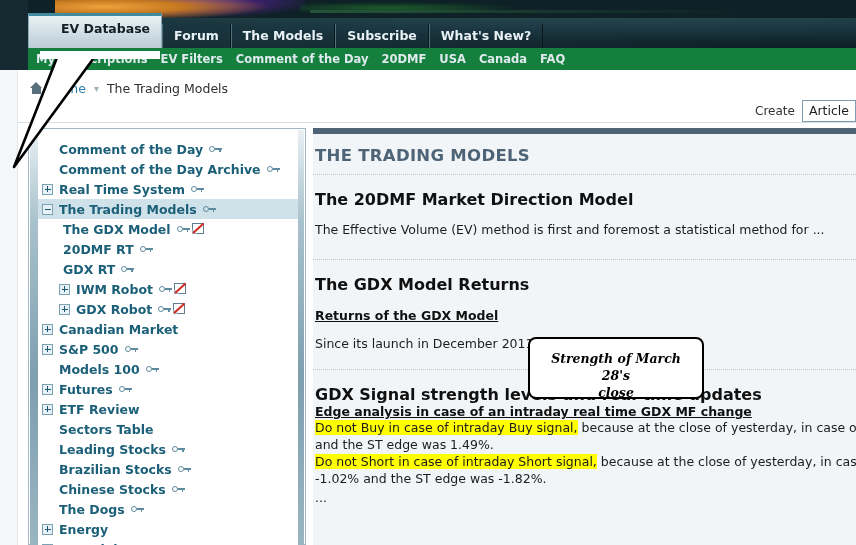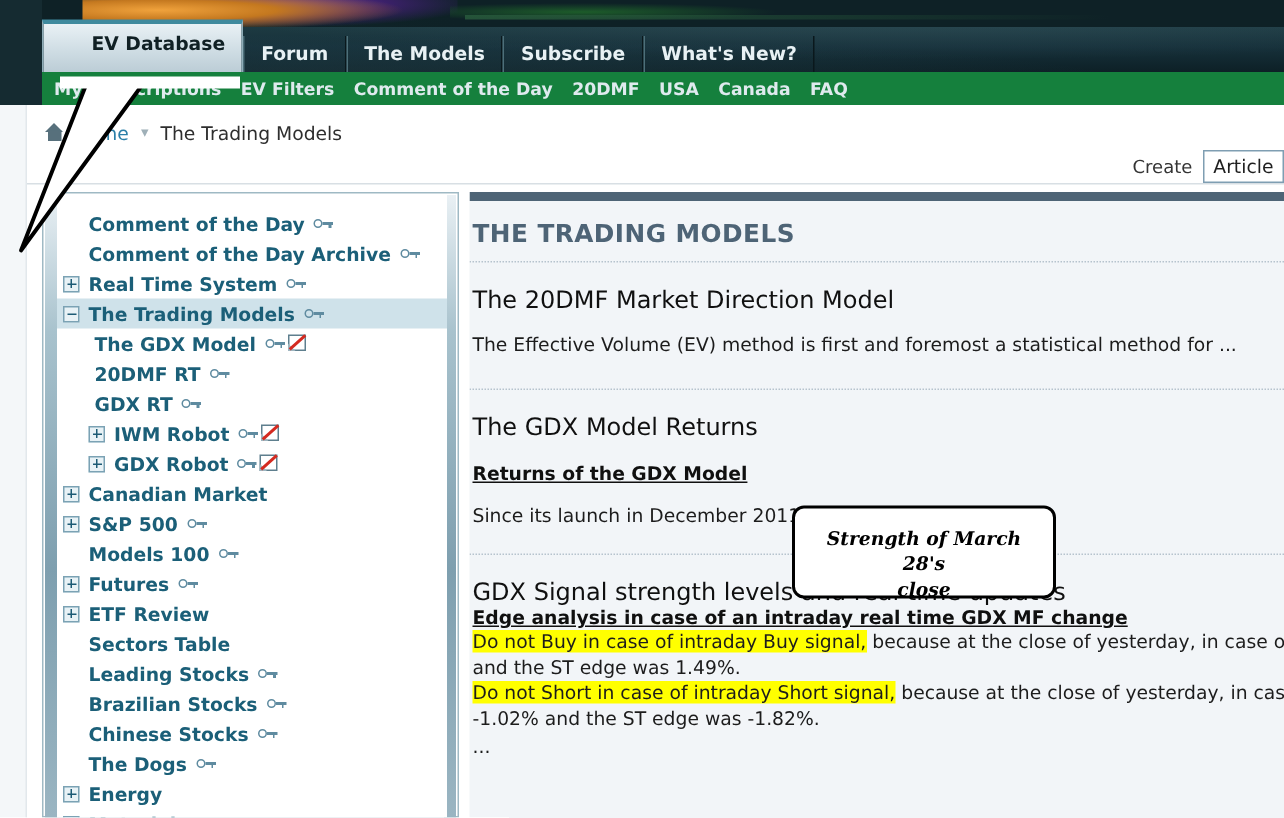--- a/index.html
+++ b/index.html
@@ -375,21 +375,21 @@
     margin: 12px 0 0 2px;
   }
   .dotted-rule {
     height: 0;
     border-top: 1px dotted #b6c3cd;
     margin: 9px 0 0 0;
   }
   .h-section {
     color: #101010;
     font-size: 16px;
-    font-weight: normal;
+    font-weight: bold;
     font-family: "DejaVu Sans", sans-serif;
     margin: 15px 0 0 2px;
   }
   .body-text {
     color: #1c1c1c;
     font-size: 12.5px;
     font-family: "DejaVu Sans", sans-serif;
     margin: 13px 0 0 2px;
     white-space: nowrap;
   }

